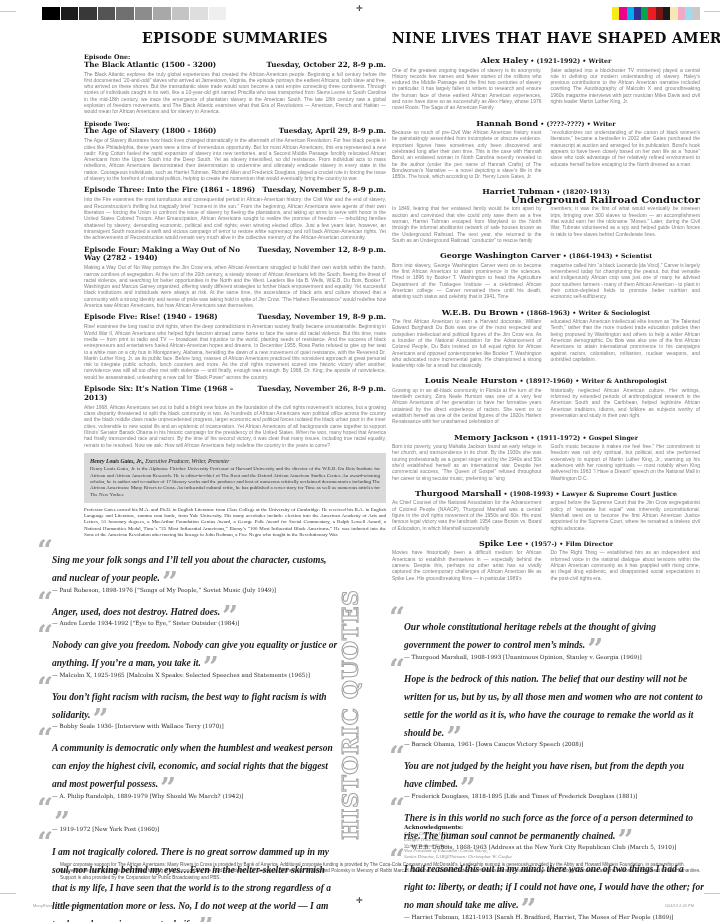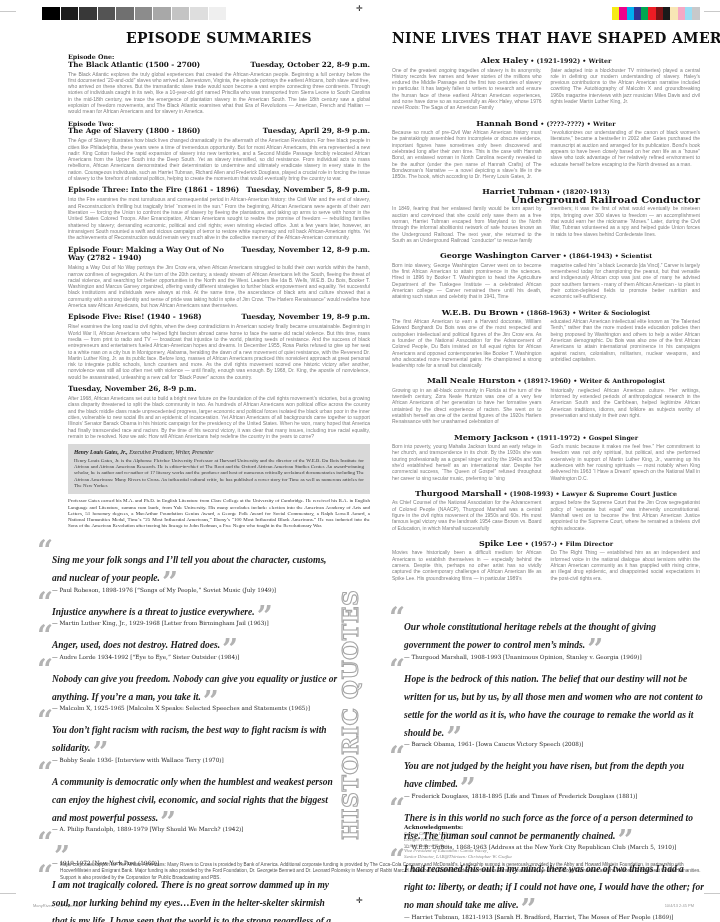--- a/index.html
+++ b/index.html
@@ -16,21 +16,21 @@
   .gray-bar .sq{width:17.5px;height:13px;border-right:0.5px solid #ffffff;}
   .color-bar{left:612px;}
   .color-bar .sq{width:7.3px;height:13px;}
   .reg{position:absolute;font-size:8px;color:#111;line-height:8px;}
   .reg.top{left:356px;top:5px;}
   .reg.bottom{left:356px;top:897px;}
   
   .sec-title{font-family:"DejaVu Serif",serif;font-weight:700;font-size:14px;
              letter-spacing:.3px;text-align:center;margin:0 0 7px;color:#101010;white-space:nowrap;}
   
-  .col-left{position:absolute;left:68px;top:30px;width:302px;}
+  .col-left{position:absolute;left:84px;top:30px;width:302px;}
   .episode{margin-bottom:5px;}
   .ep-label{font-family:"DejaVu Serif",serif;font-weight:700;font-size:6.3px;color:#141414;line-height:7.5px;}
   .ep-label:empty{display:none;}
   .ep-head{display:flex;justify-content:space-between;align-items:baseline;
            font-family:"DejaVu Serif",serif;font-weight:700;color:#141414;line-height:8.6px;}
   .ep-title{font-size:7.2px;}
   .ep-time{font-size:7.2px;white-space:nowrap;}
   .ep-body{margin:1.5px 0 0;font-size:5px;line-height:6.3px;color:#818181;text-align:justify;}
   
   .gates-box{background:#d9d9d9;padding:5px 6px 5px;margin-top:3px;}
@@ -124,21 +124,21 @@
       <div class="sq" style="background: rgb(200, 201, 203);"></div>
     </div>
 
   <div class="col-left">
     <h1 class="sec-title">EPISODE SUMMARIES</h1>
     <div>
 
         <div class="episode">
           <div class="ep-label">Episode One:</div>
           <div class="ep-head">
-            <span class="ep-title">The Black Atlantic (1500 - 2700)</span>
+            <span class="ep-title">The Black Atlantic (1500 - 3200)</span>
             <span class="ep-time">Tuesday, October 22, 8-9 p.m.</span>
           </div>
           <p class="ep-body">The Black Atlantic explores the truly global experiences that created the African-American people. Beginning a full century before the first documented “20-and-odd” slaves who arrived at Jamestown, Virginia, the episode portrays the earliest Africans, both slave and free, who arrived on these shores. But the transatlantic slave trade would soon become a vast empire connecting three continents. Through stories of individuals caught in its web, like a 10-year-old girl named Priscilla who was transported from Sierra Leone to South Carolina in the mid-18th century, we trace the emergence of plantation slavery in the American South. The late 18th century saw a global explosion of freedom movements, and The Black Atlantic examines what that Era of Revolutions — American, French and Haitian — would mean for African Americans and for slavery in America.</p>
         </div>
 
         <div class="episode">
           <div class="ep-label">Episode Two:</div>
           <div class="ep-head">
             <span class="ep-title">The Age of Slavery (1800 - 1860)</span>
             <span class="ep-time">Tuesday, April 29, 8-9 p.m.</span>
@@ -169,20 +169,21 @@
           <div class="ep-head">
             <span class="ep-title">Episode Five: Rise! (1940 - 1968)</span>
             <span class="ep-time">Tuesday, November 19, 8-9 p.m.</span>
           </div>
           <p class="ep-body">Rise! examines the long road to civil rights, when the deep contradictions in American society finally became unsustainable. Beginning in World War II, African Americans who helped fight fascism abroad came home to face the same old racial violence. But this time, mass media — from print to radio and TV — broadcast that injustice to the world, planting seeds of resistance. And the success of black entrepreneurs and entertainers fueled African-American hopes and dreams. In December 1955, Rosa Parks refused to give up her seat to a white man on a city bus in Montgomery, Alabama, heralding the dawn of a new movement of quiet resistance, with the Reverend Dr. Martin Luther King, Jr. as its public face. Before long, masses of African Americans practiced this nonviolent approach at great personal risk to integrate public schools, lunch counters and more. As the civil rights movement scored one historic victory after another, nonviolence was still all too often met with violence — until finally, enough was enough. By 1968, Dr. King, the apostle of nonviolence, would be assassinated, unleashing a new call for “Black Power” across the country.</p>
         </div>
 
         <div class="episode">
 
           <div class="ep-head">
+            <span class="ep-title">Episode Six: It’s Nation Time (1968 – 2013)</span>
             <span class="ep-time">Tuesday, November 26, 8-9 p.m.</span>
           </div>
           <p class="ep-body">After 1968, African Americans set out to build a bright new future on the foundation of the civil rights movement’s victories, but a growing class disparity threatened to split the black community in two. As hundreds of African Americans won political office across the country and the black middle class made unprecedented progress, larger economic and political forces isolated the black urban poor in the inner cities, vulnerable to new social ills and an epidemic of incarceration. Yet African Americans of all backgrounds came together to support Illinois’ Senator Barack Obama in his historic campaign for the presidency of the United States. When he won, many hoped that America had finally transcended race and racism. By the time of his second victory, it was clear that many issues, including true racial equality, remain to be resolved. Now we ask: How will African Americans help redefine the country in the years to come?</p>
         </div>
       </div>
 
     <div class="gates-box">
       <div class="gates-head">
         <span class="gates-name">Henry Louis Gates, Jr.,</span><span class="gates-roles"> Executive Producer, Writer, Presenter</span>
       </div>
@@ -245,21 +246,21 @@
           </div>
 
           <div class="bio-cols">
             <div class="bio-col">The first African American to earn a Harvard doctorate, William Edward Burghardt Du Bois was one of the most respected and outspoken intellectual and political figures of the Jim Crow era. As a founder of the National Association for the Advancement of Colored People, Du Bois insisted on full equal rights for African Americans and opposed contemporaries like Booker T. Washington who advocated more incremental gains. He championed a strong leadership role for a small but classically</div>
             <div class="bio-col">educated African American intellectual elite known as “the Talented Tenth,” rather than the more modest trade education policies then being proposed by Washington and others to help a wider African American demographic. Du Bois was also one of the first African Americans to attain international prominence in his campaigns against racism, colonialism, militarism, nuclear weapons, and unbridled capitalism.</div>
           </div>
         </div>
 
         <div class="bio">
           <div class="bio-head">
-            <span class="bio-name">Mall Neale Hurston</span><span class="bio-meta"> • (1891?-1960) • Writer &amp; Anthropologist</span>
+            <span class="bio-name">Louis Neale Hurston</span><span class="bio-meta"> • (1891?-1960) • Writer &amp; Anthropologist</span>
           </div>
 
           <div class="bio-cols">
             <div class="bio-col">Growing up in an all-black community in Florida at the turn of the twentieth century, Zora Neale Hurston was one of a very few African Americans of her generation to have her formative years untainted by the direct experience of racism. She went on to establish herself as one of the central figures of the 1920s Harlem Renaissance with her unashamed celebration of</div>
             <div class="bio-col">historically neglected African American culture. Her writings, informed by extended periods of anthropological research in the American South and the Caribbean, helped legitimize African American traditions, idioms, and folklore as subjects worthy of preservation and study in their own right.</div>
           </div>
         </div>
 
         <div class="bio">
           <div class="bio-head">
@@ -298,24 +299,20 @@
 
   <div class="vlabel">HISTORIC QUOTES</div>
 
   <div class="quotes quotes-left">
 
       <div class="quote">
         <span class="q-open"></span><span class="q-text">Sing me your folk songs and I’ll tell you about the character, customs, and nuclear of your people.</span><span class="q-close"></span>
         <div class="q-attr">— Paul Robeson, 1898-1976 [“Songs of My People,” Soviet Music (July 1949)]</div>
       </div>
 
-      <div class="quote">
-        <span class="q-open"></span><span class="q-text">Injustice anywhere is a threat to justice everywhere.</span><span class="q-close"></span>
-        <div class="q-attr">— Martin Luther King, Jr., 1929-1968 [Letter from Birmingham Jail (1963)]</div>
-      </div>
 
       <div class="quote">
         <span class="q-open"></span><span class="q-text">Anger, used, does not destroy. Hatred does.</span><span class="q-close"></span>
         <div class="q-attr">— Audre Lorde 1934-1992 [“Eye to Eye,” Sister Outsider (1984)]</div>
       </div>
 
       <div class="quote">
         <span class="q-open"></span><span class="q-text">Nobody can give you freedom. Nobody can give you equality or justice or anything. If you’re a man, you take it.</span><span class="q-close"></span>
         <div class="q-attr">— Malcolm X, 1925-1965 [Malcolm X Speaks: Selected Speeches and Statements (1965)]</div>
       </div>

